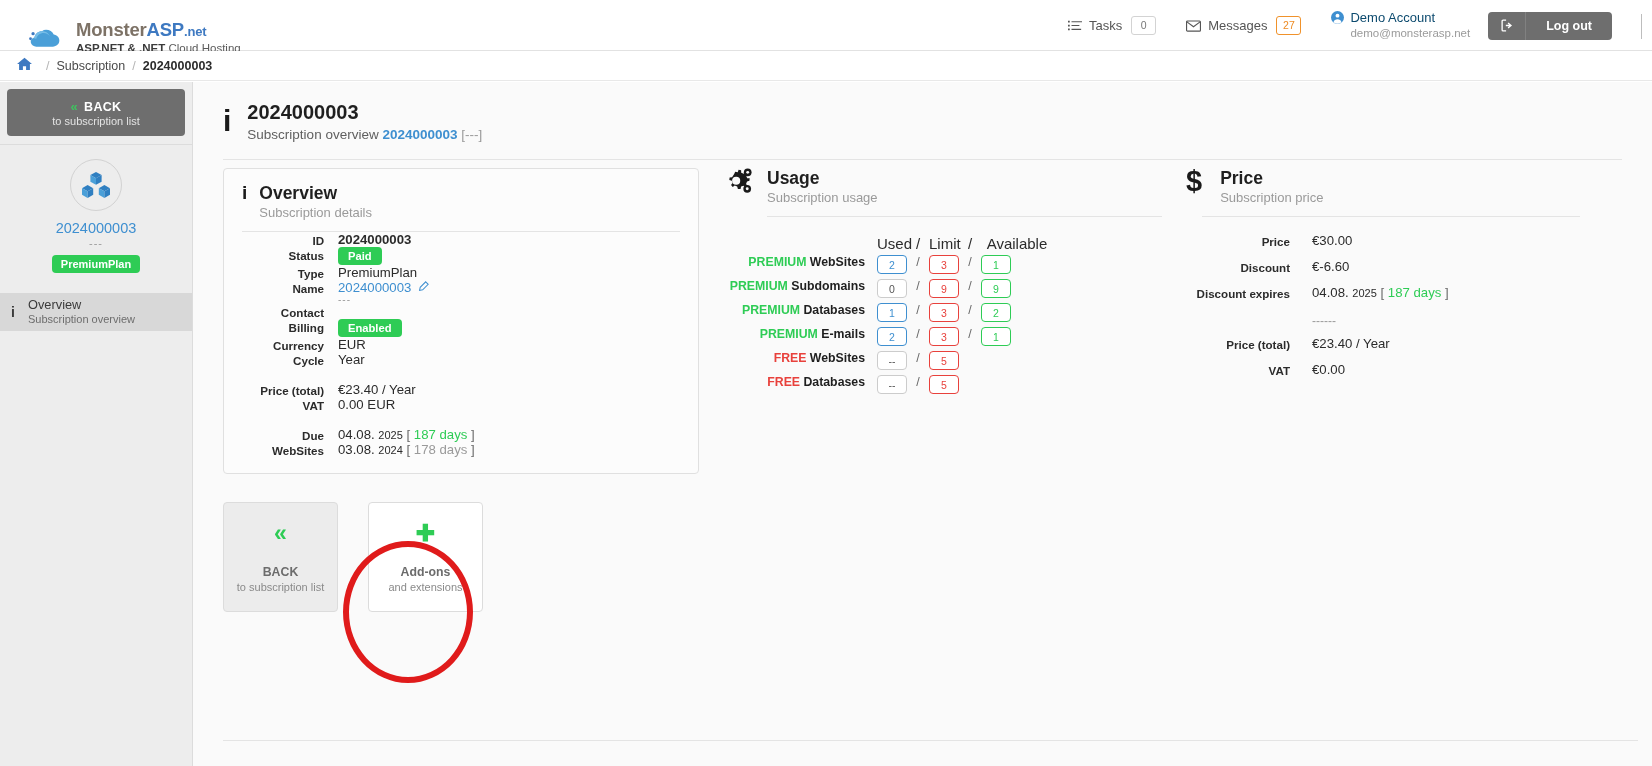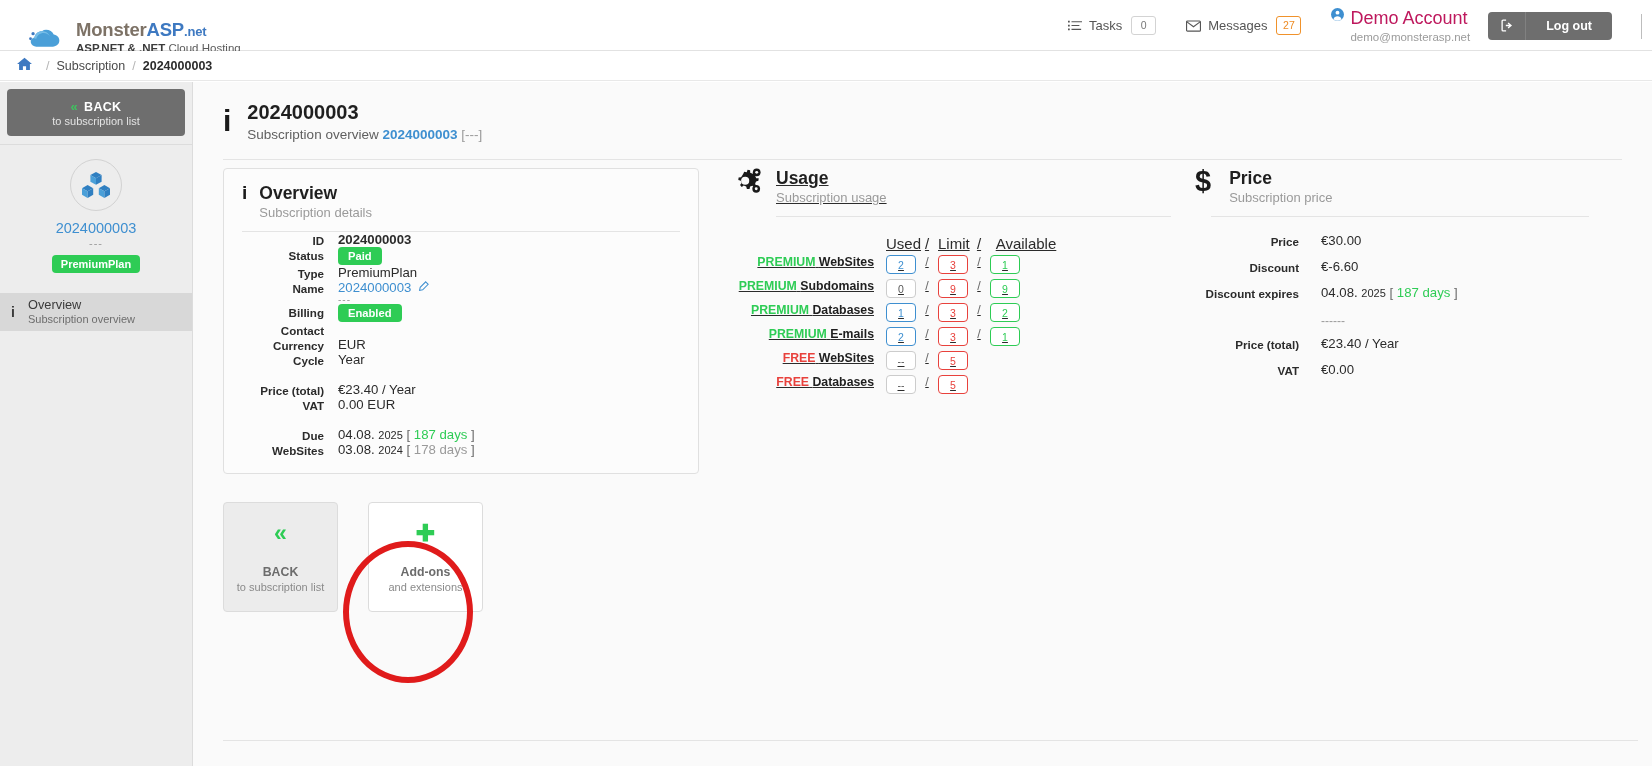--- a/index.html
+++ b/index.html
@@ -31,21 +31,21 @@
   .hdr-item .glyph { margin-right: 7px; font-size: 14px; color: #555; display:inline-flex; }
   .count-badge {
     margin-left: 9px; border: 1px solid #d3d3d3; border-radius: 3px;
     min-width: 25px; height: 19px; line-height: 17px; text-align: center;
     font-size: 10.5px; color: #777; padding: 0 4px; background: #fff;
   }
   .count-badge.warn { border-color: #f0922b; color: #ed8b23; }
   .acct { display: flex; align-items: flex-start; margin-right: 18px; }
   .acct-ico { color: #3e8fd0; font-size: 14px; margin-right: 6px; margin-top: 1px; }
   .acct-txt { line-height: 1.25; }
-  .acct-name { font-size: 18px; color: #be185d; }
+  .acct-name { font-size: 13px; color: #0c4a6e; }
   .acct-mail { font-size: 11.5px; color: #9b9b9b; }
   .logout-btn {
     display: flex; align-items: center; background: #6e6e6e; color: #fff;
     border-radius: 4px; height: 28px; margin-right: 40px; cursor: pointer;
     font-size: 12.5px; font-weight: 700;
   }
   .logout-ico { padding: 0 11px 0 13px; border-right: 1px solid #818181; height: 28px; display:flex; align-items:center; font-size: 13px; }
   .logout-lbl { padding: 0 20px; }
   .hdr-divider { position: absolute; right: 10px; top: 14px; width: 1px; height: 25px; background: #bdbdbd; }
 
@@ -103,21 +103,21 @@
   .page-head { display: flex; align-items: center; padding: 18px 0 0 30px; }
   .page-head-ico { font-size: 30px; font-weight: 700; color: #1a1a1a; margin-right: 16px; line-height: 1; }
   .page-title { font-size: 20px; font-weight: 700; color: #1f1f1f; line-height: 1.2; }
   .page-sub { font-size: 13.5px; color: #5f5f5f; margin-top: 3px; }
   .page-sub .blue { color: #3e8fd0; font-weight: 700; }
   .page-sub .grey { color: #9a9a9a; }
   .head-rule { height: 1px; background: #e4e4e4; margin: 17px 30px 0 30px; }
 
   .cols { display: flex; padding: 0 30px; margin-top: 8px; }
   .col-left { width: 476px; }
-  .col-mid { width: 440px; margin-left: 32px; text-decoration: underline; }
+  .col-mid { width: 440px; margin-left: 23px; }
   .col-right { width: 400px; margin-left: 18px; }
 
   .card {
     background: #fcfcfc; border: 1px solid #e0e0e0; border-radius: 4px;
     padding: 14px 18px 16px 18px;
   }
   .card-head { display: flex; align-items: flex-start; }
   .card-ico { margin-right: 12px; line-height: 1; }
   .card-ttl { font-size: 17.5px; font-weight: 700; color: #1f1f1f; line-height: 1.15; }
   .card-sub { font-size: 13px; color: #9a9a9a; margin-top: 2px; }
@@ -339,27 +339,27 @@
               <span class="blue">2024000003</span><span class="edit-ico">
                 <svg width="11" height="11" viewBox="0 0 12 12">
                     <path d="M8.4.9l2.7 2.7-6 6-3.4.7.7-3.4z" fill="none" stroke="#3e8fd0" stroke-width="1.1"></path>
                   </svg>
               </span>
               <div class="sub-dash">---</div>
             </div>
           </div>
 
           <div class="kv">
+            <div class="k">Contact</div>
+            <div class="v"></div>
+          </div>
+
+          <div class="kv">
             <div class="k">Billing</div>
             <div class="v"><span class="pill">Enabled</span></div>
-          </div>
-
-          <div class="kv">
-            <div class="k">Contact</div>
-            <div class="v"></div>
           </div>
 
           <div class="kv">
             <div class="k">Currency</div>
             <div class="v">EUR</div>
           </div>
 
           <div class="kv">
             <div class="k">Cycle</div>
             <div class="v">Year</div>

